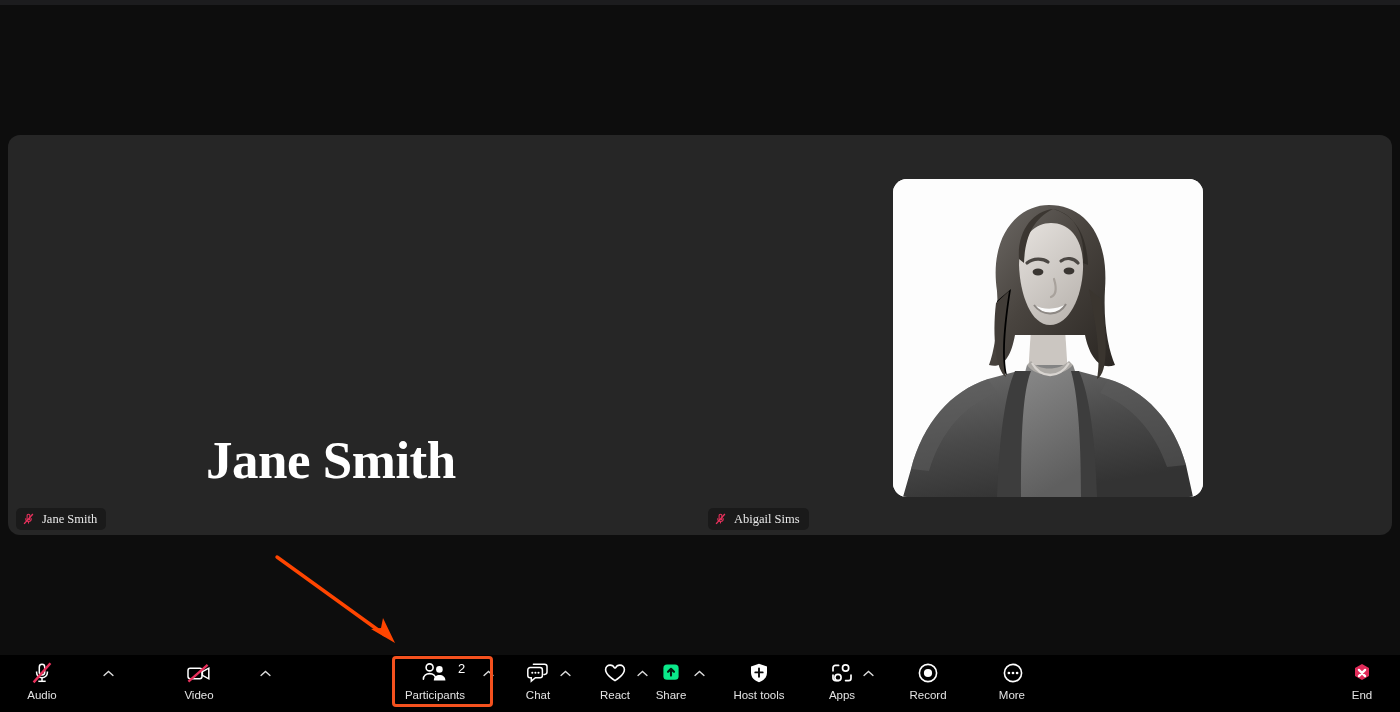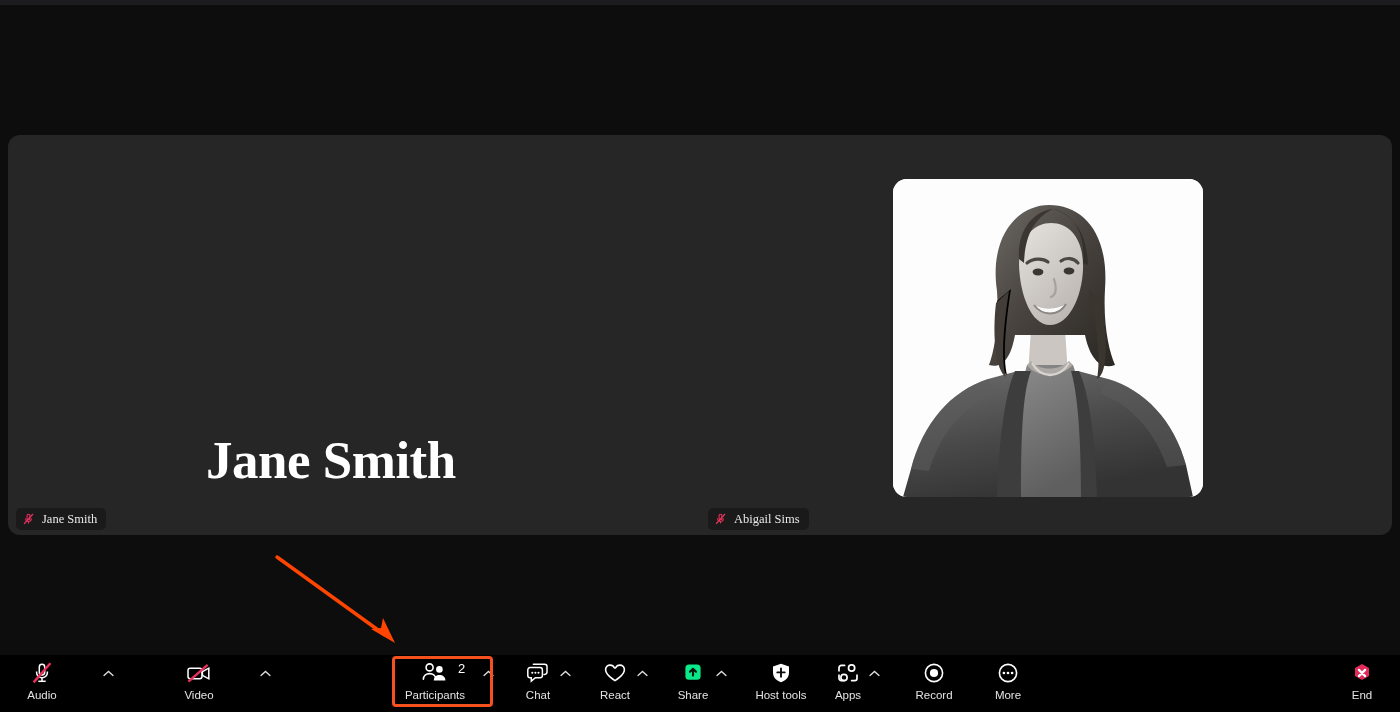--- a/index.html
+++ b/index.html
@@ -308,21 +308,21 @@
         </svg>
       </span>
       <span class="tb-label">React</span>
     </div>
     <div class="caret">
       <svg width="11" height="7" viewBox="0 0 11 7">
         <path d="M1 5.4L5.5 1.4L10 5.4" fill="none" stroke="#dcdcdc" stroke-width="1.4" stroke-linecap="round"></path>
       </svg>
     </div>
 
-    <div class="tb-btn" style="min-width:44px; margin-left:22px;">
+    <div class="tb-btn" style="min-width:44px; ">
       <span class="tb-icon">
         <svg width="24" height="23" viewBox="0 0 24 23">
           <rect x="4.4" y="2.6" width="15.2" height="15.2" rx="3.6" fill="#0ae98a"></rect>
           <path d="M12 13.6V6.8m0 0l-3 3m3-3l3 3" fill="none" stroke="#04190f" stroke-width="2.1" stroke-linecap="round" stroke-linejoin="round"></path>
         </svg>
       </span>
       <span class="tb-label">Share</span>
     </div>
     <div class="caret">
       <svg width="11" height="7" viewBox="0 0 11 7">
@@ -333,21 +333,21 @@
     <div class="tb-btn" style="min-width:66px; margin-left:20px;">
       <span class="tb-icon">
         <svg width="24" height="24" viewBox="0 0 24 24">
           <path d="M12 2.8L20 5.6v6c0 5-3.5 8.3-8 9.6-4.5-1.3-8-4.6-8-9.6v-6L12 2.8z" fill="#ffffff"></path>
           <path d="M12 7.4v8.4M8.3 11.4h7.4" stroke="#0b0b0b" stroke-width="1.9" stroke-linecap="round"></path>
         </svg>
       </span>
       <span class="tb-label">Host tools</span>
     </div>
 
-    <div class="tb-btn" style="min-width:40px; margin-left:14px;">
+    <div class="tb-btn" style="min-width:40px; margin-left:30px;">
       <span class="tb-icon">
         <svg width="26" height="24" viewBox="0 0 26 24">
           <path d="M9.6 4.4H6.4A2.4 2.4 0 004 6.8v3" fill="none" stroke="#ffffff" stroke-width="1.7" stroke-linecap="round"></path>
           <path d="M4 14.2v3a2.4 2.4 0 002.4 2.4h3" fill="none" stroke="#ffffff" stroke-width="1.7" stroke-linecap="round"></path>
           <path d="M16.6 19.6h3a2.4 2.4 0 002.4-2.4v-3" fill="none" stroke="#ffffff" stroke-width="1.7" stroke-linecap="round"></path>
           <circle cx="16.6" cy="7" r="3.1" fill="none" stroke="#ffffff" stroke-width="1.7"></circle>
           <circle cx="9" cy="16.4" r="3.1" fill="none" stroke="#ffffff" stroke-width="1.7"></circle>
         </svg>
       </span>
       <span class="tb-label">Apps</span>
@@ -362,21 +362,21 @@
     <div class="tb-btn" style="min-width:50px; margin-left:28px;">
       <span class="tb-icon">
         <svg width="24" height="24" viewBox="0 0 24 24">
           <circle cx="12" cy="12" r="8.6" fill="none" stroke="#ffffff" stroke-width="1.6"></circle>
           <circle cx="12" cy="12" r="4.1" fill="#ffffff"></circle>
         </svg>
       </span>
       <span class="tb-label">Record</span>
     </div>
 
-    <div class="tb-btn" style="min-width:46px; margin-left:26px;">
+    <div class="tb-btn" style="min-width:46px; margin-left:26px;align-items:flex-end;">
       <span class="tb-icon">
         <svg width="24" height="24" viewBox="0 0 24 24">
           <circle cx="12" cy="12" r="8.6" fill="none" stroke="#ffffff" stroke-width="1.6"></circle>
           <circle cx="7.9" cy="12" r="1.35" fill="#ffffff"></circle>
           <circle cx="12" cy="12" r="1.35" fill="#ffffff"></circle>
           <circle cx="16.1" cy="12" r="1.35" fill="#ffffff"></circle>
         </svg>
       </span>
       <span class="tb-label">More</span>
     </div>

